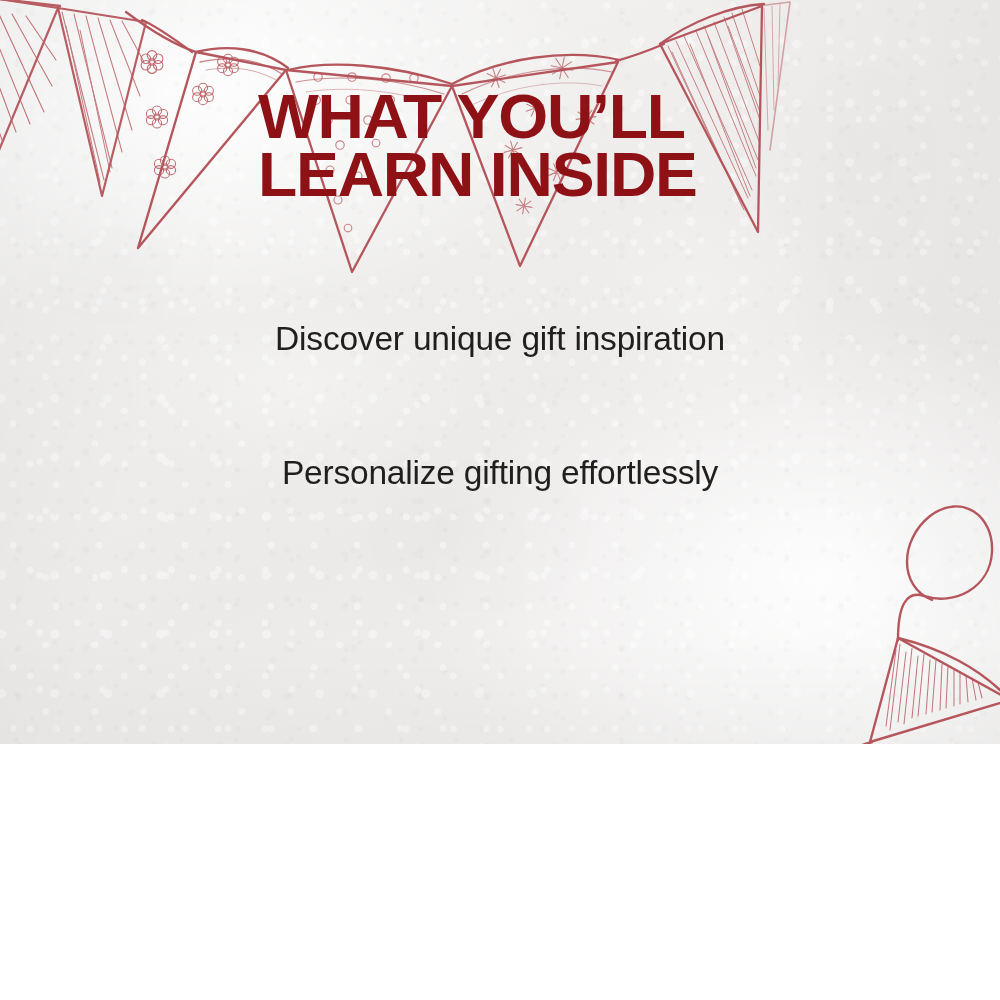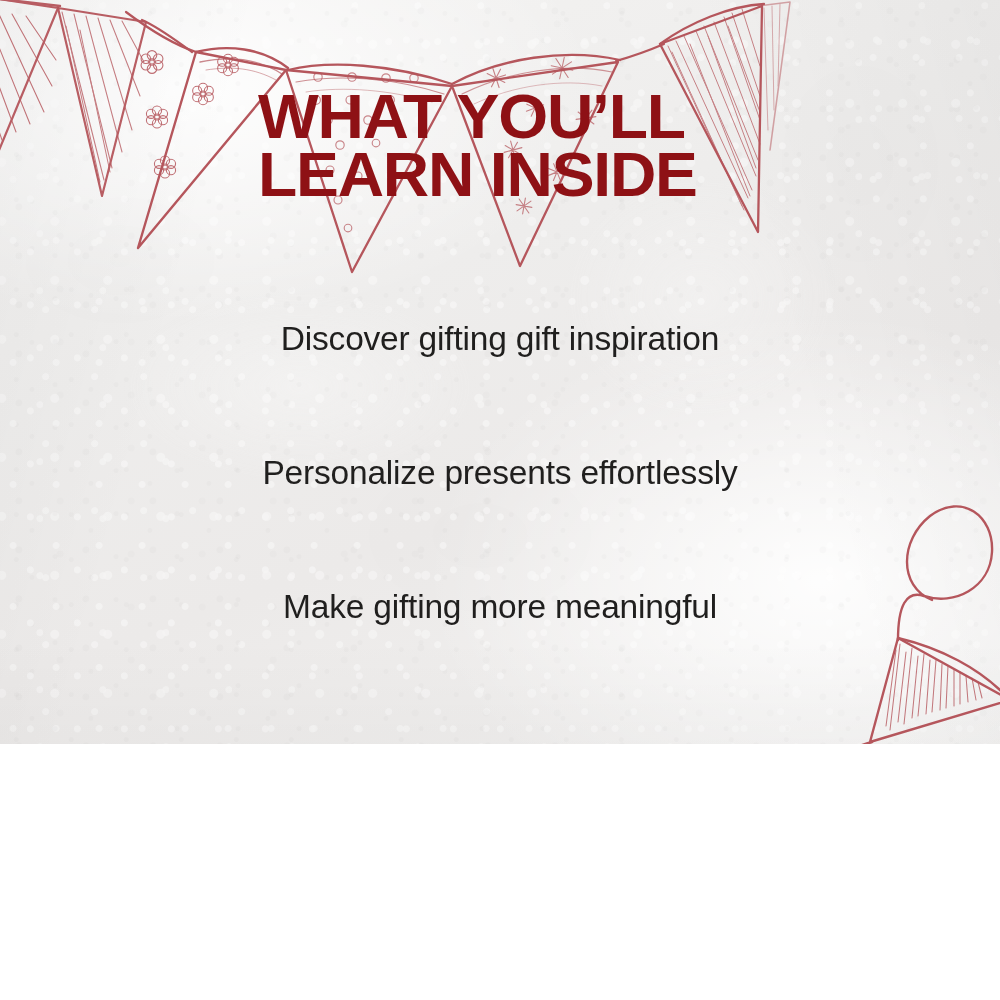--- a/index.html
+++ b/index.html
@@ -431,23 +431,20 @@
     </g>
   </svg>
 
   <h1 class="headline">
     <span class="hl-line">WHAT YOU’LL</span>
     <span class="hl-line">LEARN INSIDE</span>
   </h1>
 
   <div class="bullets">
     <div class="bullet">
-      <span>Discover gifting gift inspiration</span>
+      <span>Discover unique gift inspiration</span>
     </div>
     <div class="bullet">
-      <span>Personalize presents effortlessly</span>
-    </div>
-    <div class="bullet">
-      <span>Make gifting more meaningful</span>
+      <span>Personalize gifting effortlessly</span>
     </div>
   </div>
 
 </div>
 
 </body></html>

